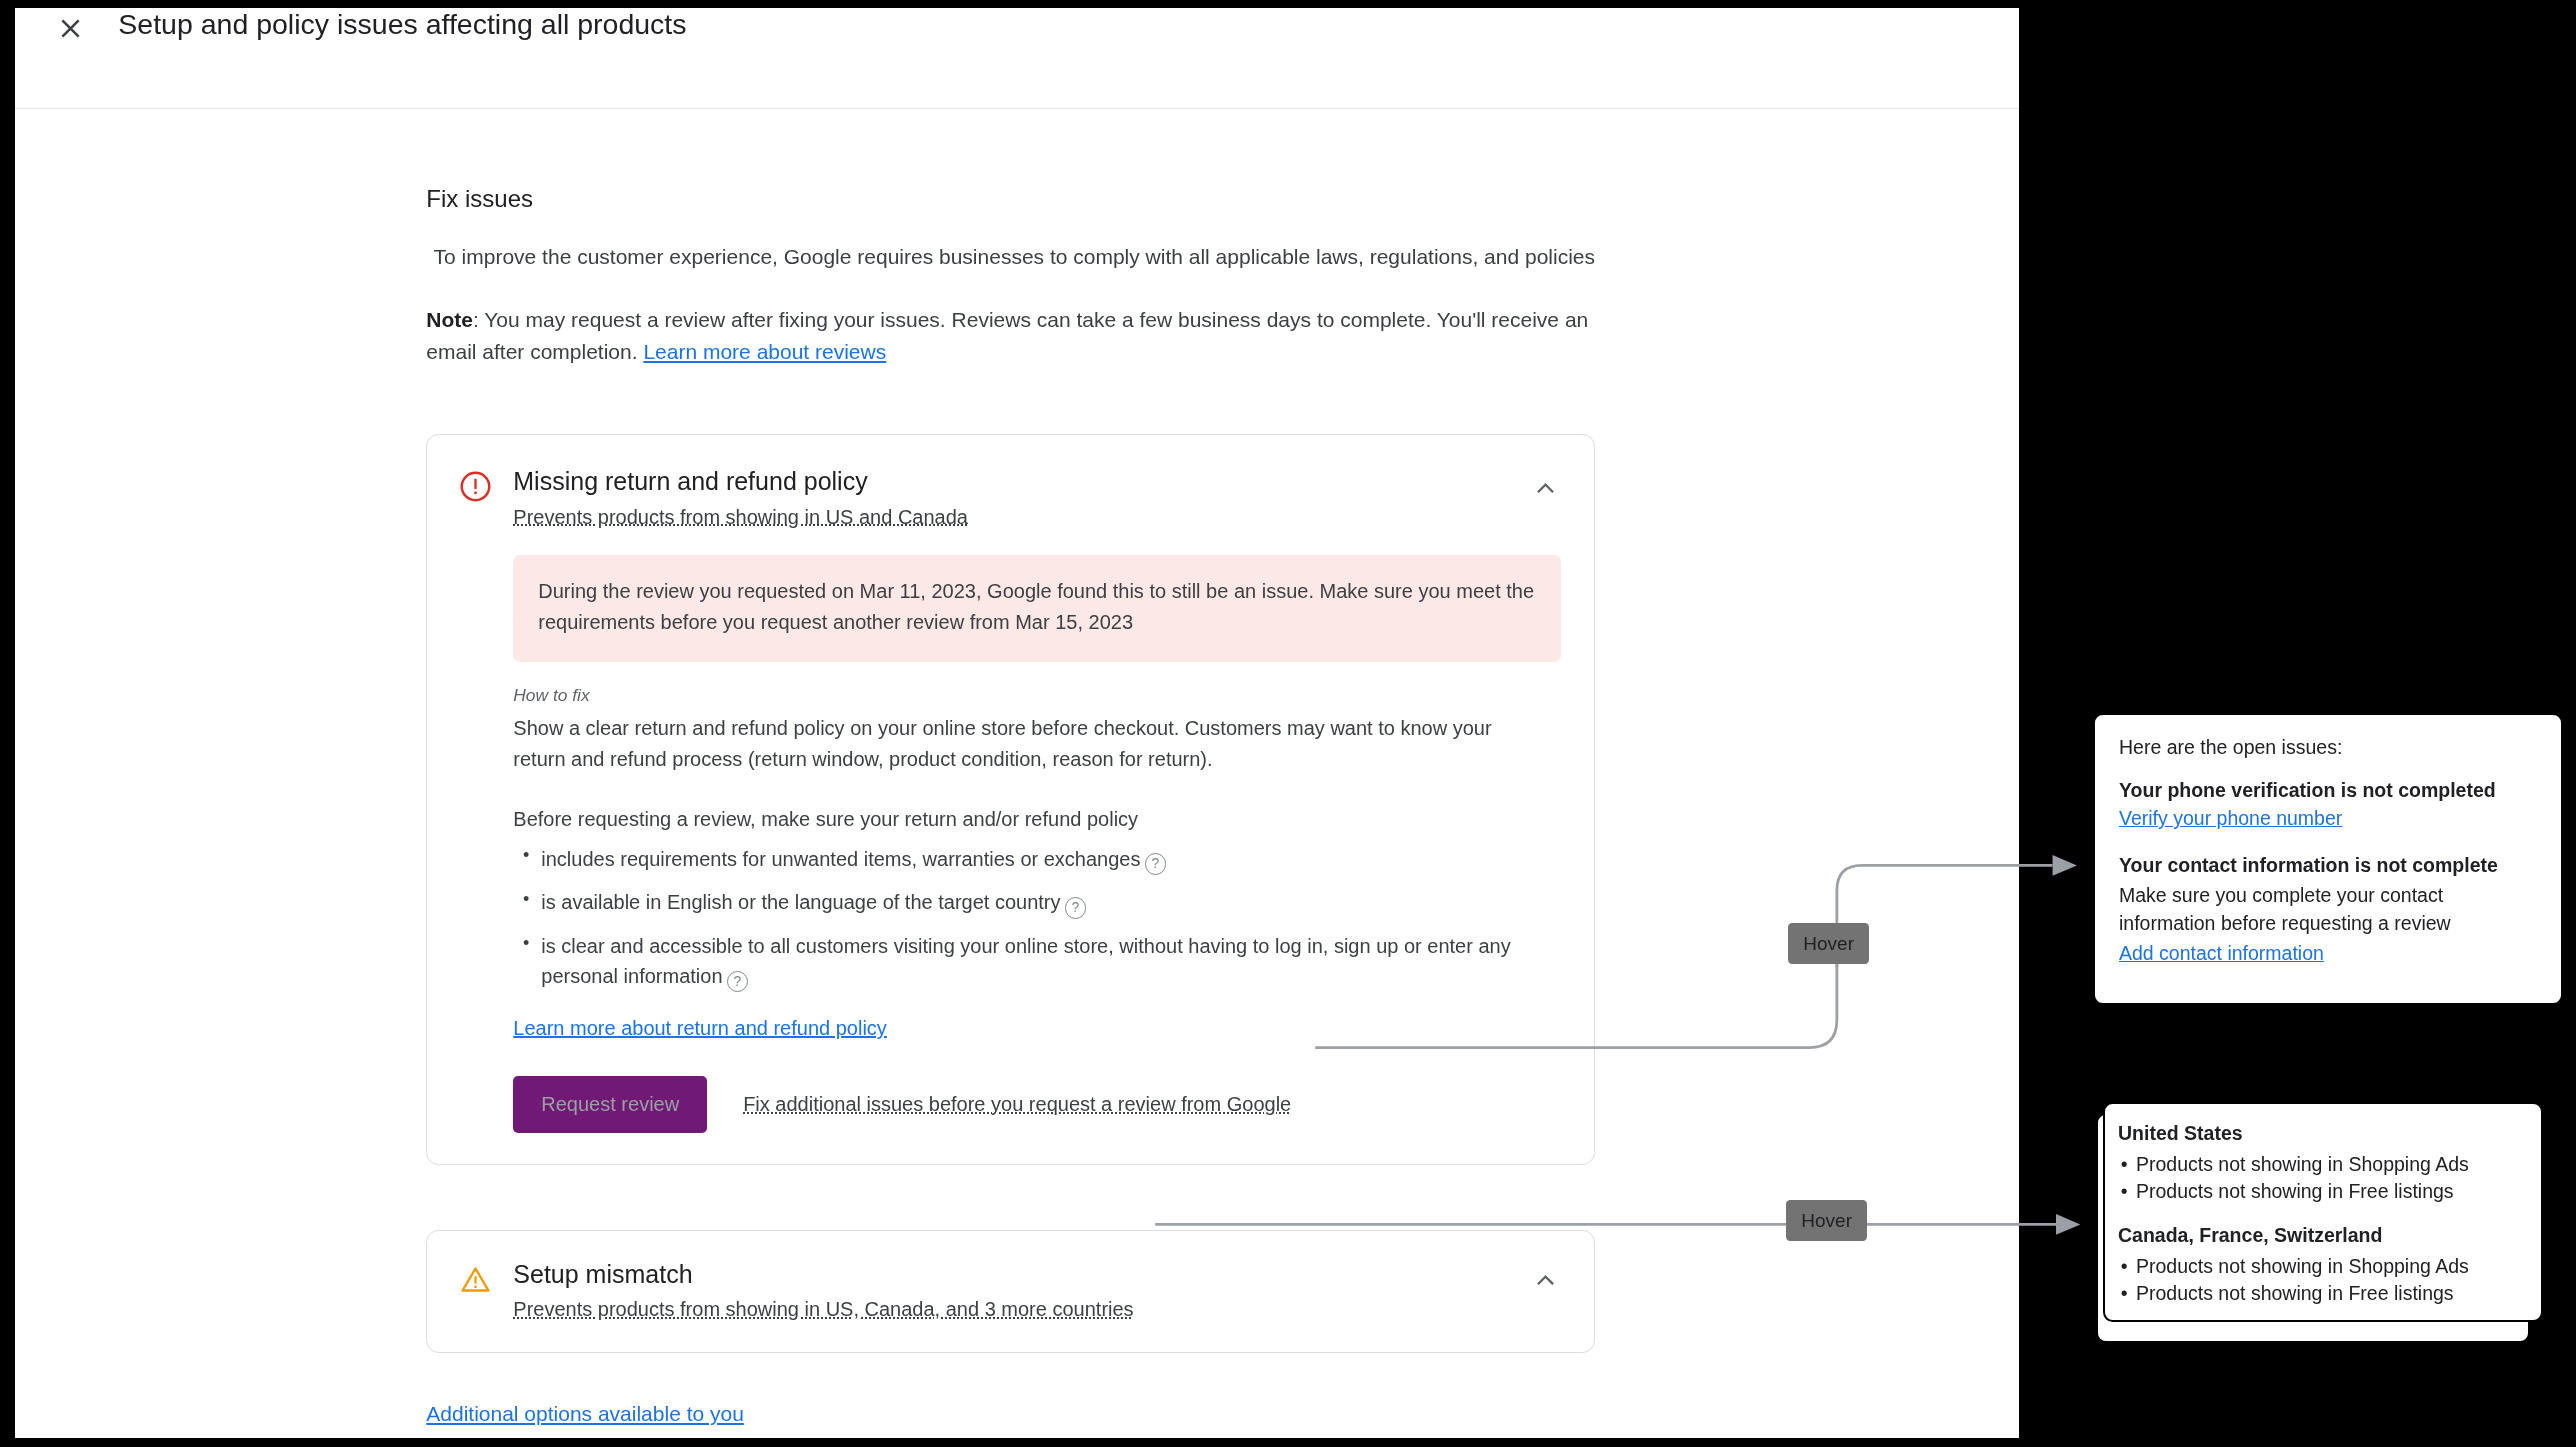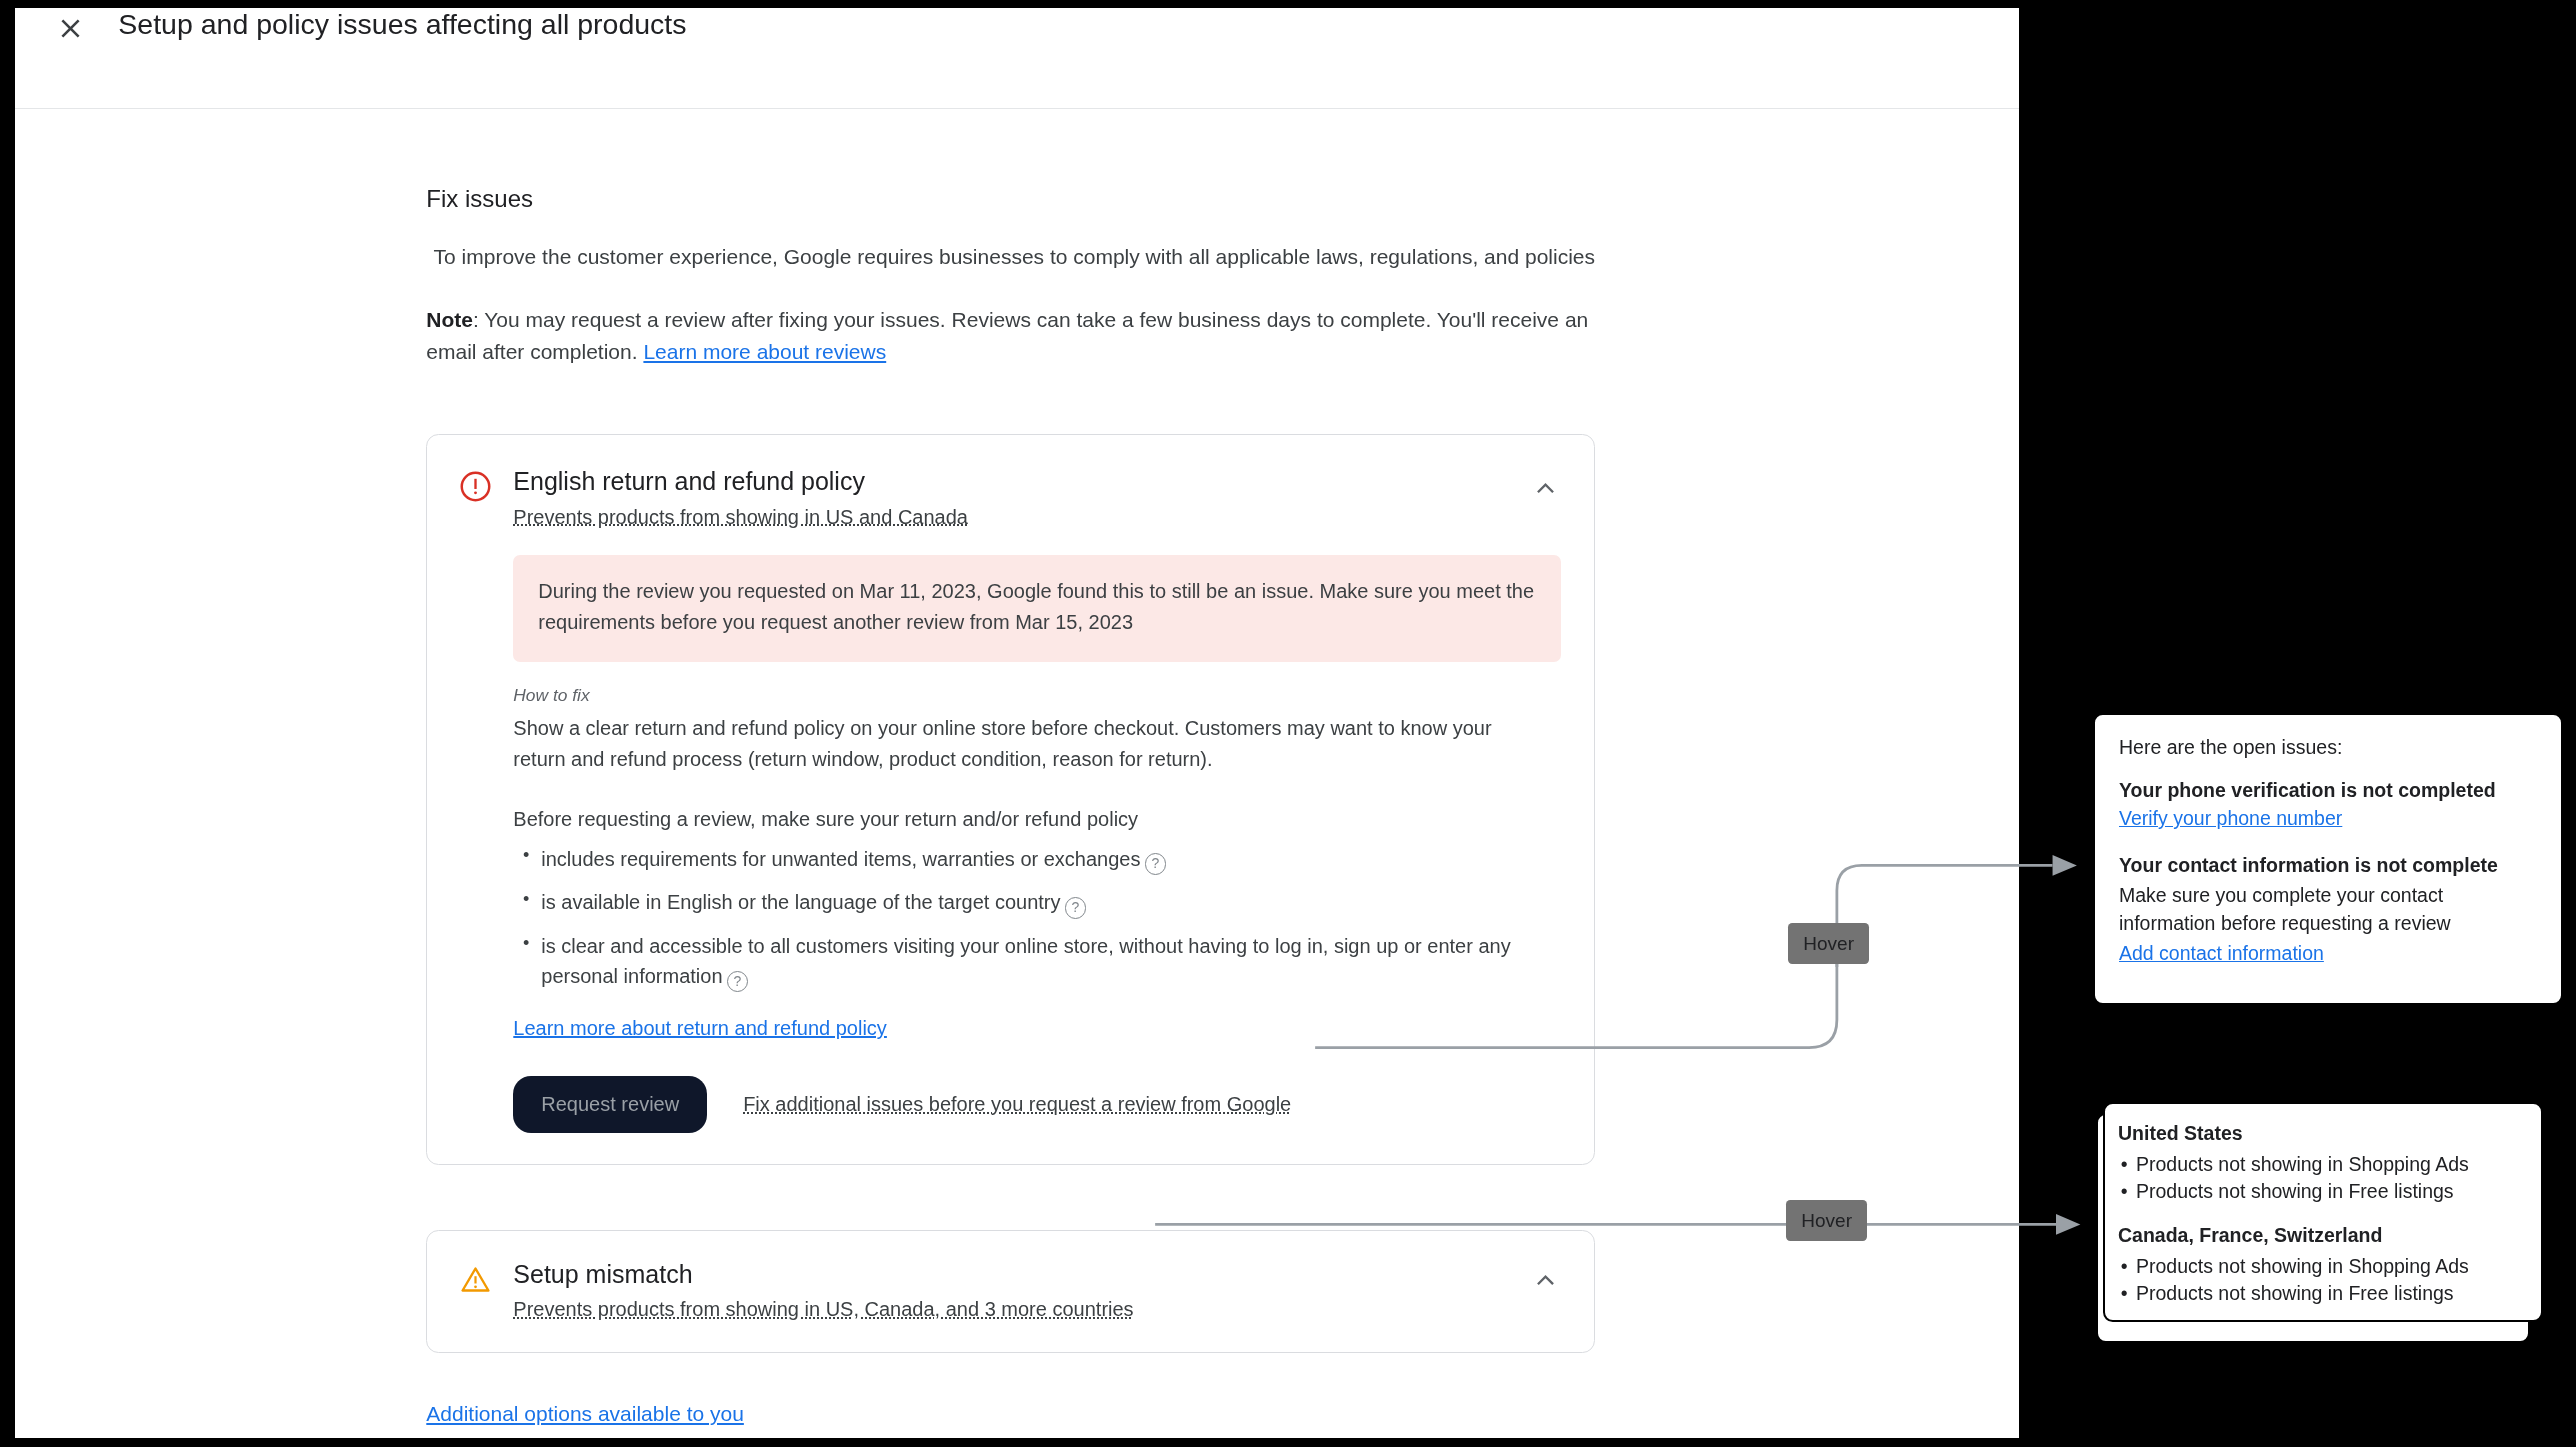--- a/index.html
+++ b/index.html
@@ -205,24 +205,24 @@
   .learn-more-row {
     margin-top: 25px;
     font-size: 20px;
   }
   .actions-row {
     margin-top: 36px;
     display: flex;
     align-items: center;
   }
   .btn-disabled {
-    background: #0f172a;
+    background: #701a75;
     color: #9aa0a6;
     border: none;
-    border-radius: 18px;
+    border-radius: 5px;
     font-size: 20px;
     font-family: "Liberation Sans", sans-serif;
     padding: 16.7px 28px;
     cursor: default;
   }
   .fix-additional {
     margin-left: 36px;
     font-size: 20px;
     color: #3c4043;
     text-decoration: underline;
@@ -346,21 +346,21 @@
     <div class="card">
       <div class="card-head">
         <div class="status-icon">
           <svg viewBox="0 0 24 24" width="33" height="33" aria-hidden="true">
             <circle cx="12" cy="12" r="10" fill="none" stroke="#d93025" stroke-width="1.8"></circle>
             <rect x="11.15" y="6.4" width="1.7" height="7.4" fill="#d93025"></rect>
             <circle cx="12" cy="16.6" r="1.05" fill="#d93025"></circle>
           </svg>
         </div>
         <div class="card-head-text">
-          <div class="card-title">English return and refund policy</div>
+          <div class="card-title">Missing return and refund policy</div>
           <div class="card-subtitle">Prevents products from showing in US and Canada</div>
         </div>
         <div class="chevron">
           <svg viewBox="0 0 24 24" width="31" height="31" aria-hidden="true">
             <path fill="currentColor" d="M12 8.5 5.5 15l1.3 1.3L12 11.1l5.2 5.2 1.3-1.3z"></path>
           </svg>
         </div>
       </div>
 
       <div class="card-body">

